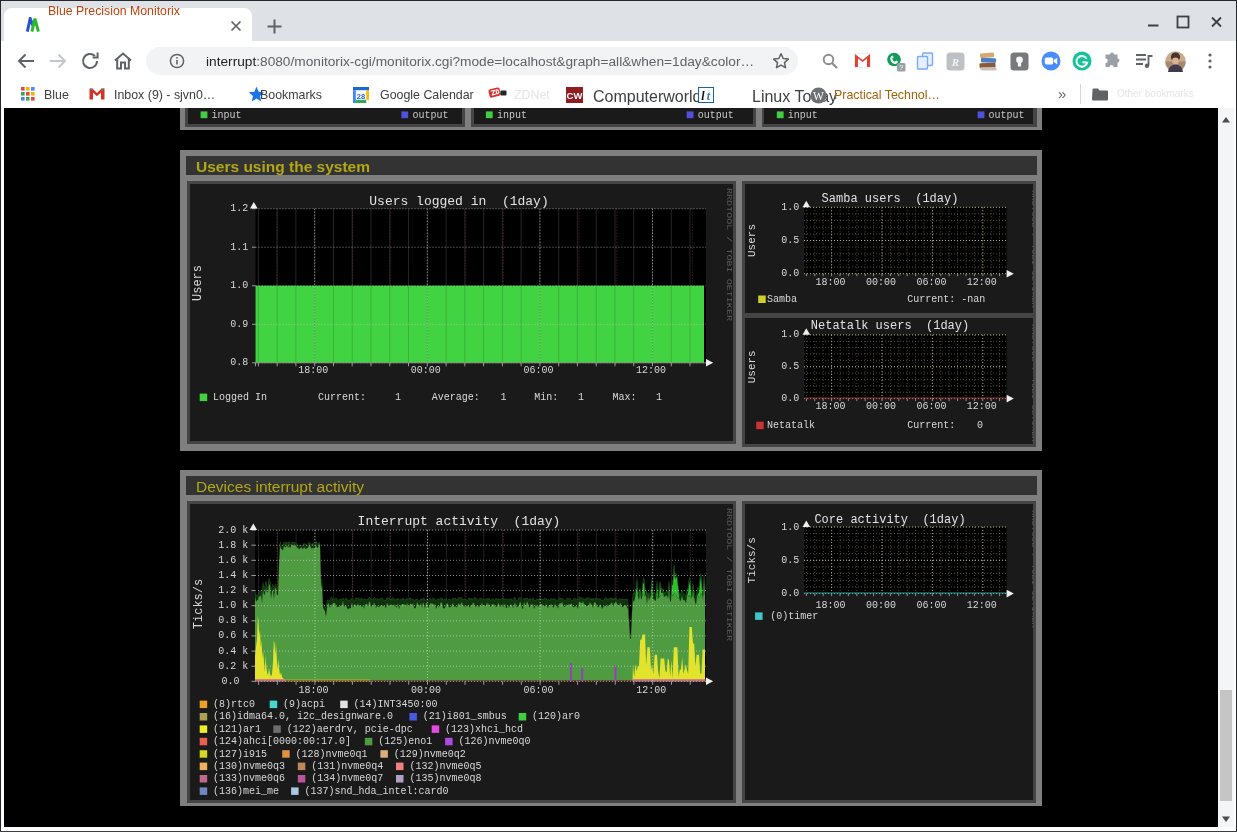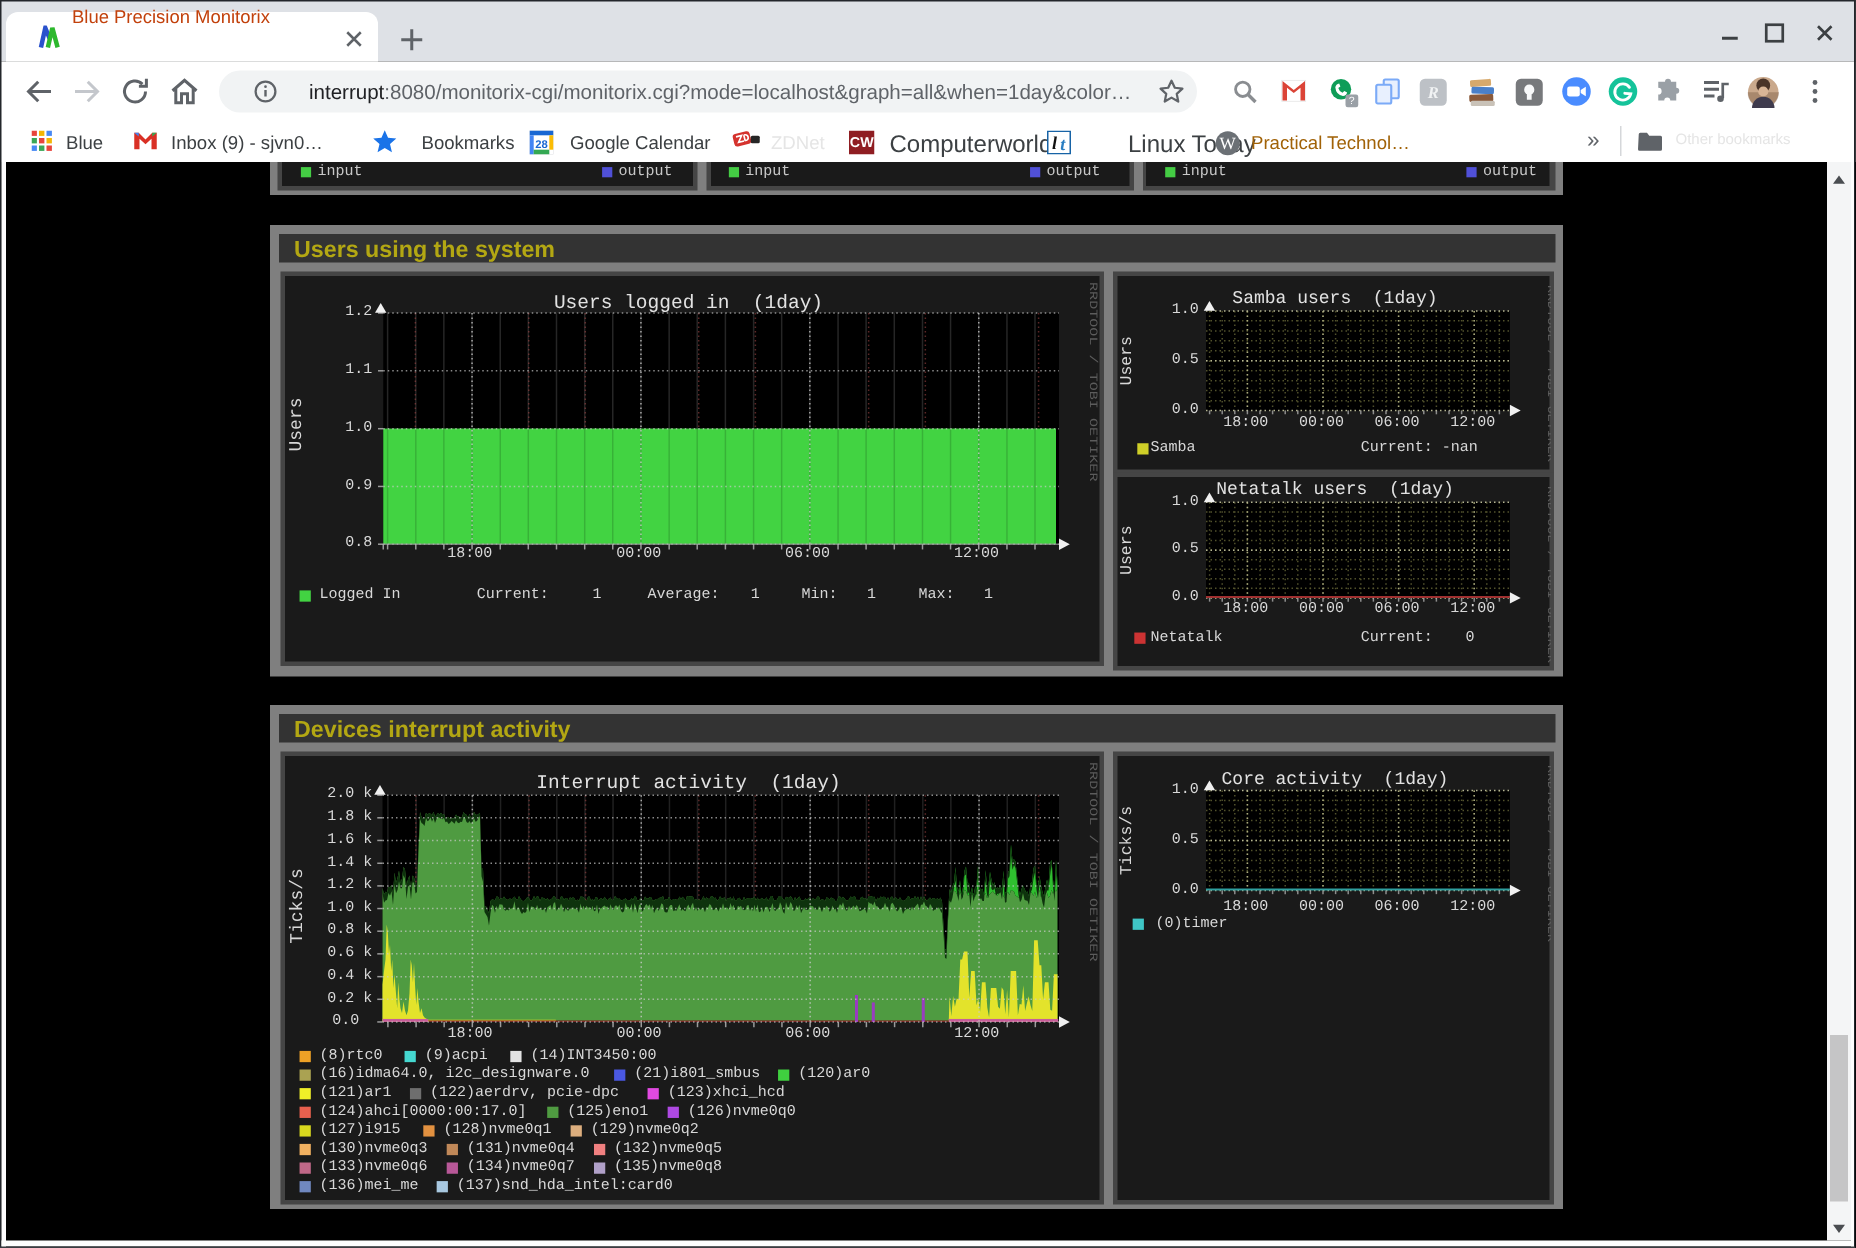--- a/index.html
+++ b/index.html
@@ -123,21 +123,21 @@
 <div class="abs" style="left:44px;top:87.5px;font-size:12.4px;color:#3c4043;white-space:nowrap">Blue</div>
 <svg class="abs" style="left:89px;top:87px" width="16" height="13" viewBox="0 0 16 13">
     <path d="M0.5 12.5 0.5 1.5 3.5 1.5 8 6 12.5 1.5 15.5 1.5 15.5 12.5 12 12.5 12 5.5 8 9.2 4 5.5 4 12.5 Z" fill="#d93025"></path>
     <path d="M0.5 1.5 3.5 1.5 3.5 4 Z" fill="#4285f4"></path>
     <path d="M15.5 1.5 12.5 1.5 12.5 4 Z" fill="#34a853"></path>
   </svg>
 <div class="abs" style="left:114px;top:87.5px;font-size:12.4px;color:#3c4043;white-space:nowrap">Inbox (9) - sjvn0…</div>
 <svg class="abs" style="left:248px;top:86px" width="17" height="17" viewBox="0 0 17 17">
     <path d="M8.5 0.8 10.7 5.8 16.2 6.3 12 10 13.3 15.5 8.5 12.6 3.7 15.5 5 10 0.8 6.3 6.3 5.8 Z" fill="#1a73e8"></path>
   </svg>
-<div class="abs" style="left:281px;top:87.5px;font-size:12.4px;color:#3c4043;white-space:nowrap">Bookmarks</div>
+<div class="abs" style="left:260px;top:87.5px;font-size:12.4px;color:#3c4043;white-space:nowrap">Bookmarks</div>
 <svg class="abs" style="left:353px;top:86.5px" width="16" height="16" viewBox="0 0 16 16">
     <rect x="0" y="0" width="16" height="16" fill="#fff" stroke="#dadce0" stroke-width="0.6"></rect>
     <rect x="0" y="0" width="16" height="3.2" fill="#1967d2"></rect>
     <rect x="0" y="3.2" width="2.8" height="12.8" fill="#4285f4"></rect>
     <rect x="13.2" y="3.2" width="2.8" height="9.6" fill="#fbbc04"></rect>
     <rect x="2.8" y="12.8" width="10.4" height="3.2" fill="#34a853"></rect>
     <text x="8" y="9" font-size="7.5" fill="#1967d2" text-anchor="middle" dominant-baseline="central" font-family="Liberation Sans,sans-serif" font-weight="bold">28</text>
   </svg>
 <div class="abs" style="left:380px;top:87.5px;font-size:12.4px;color:#3c4043;white-space:nowrap">Google Calendar</div>
 <svg class="abs" style="left:488px;top:85px" width="20" height="16" viewBox="0 0 20 16">
@@ -205,21 +205,21 @@
     <rect x="596.8" y="3.4" width="6.8" height="6.8" fill="#44cc44"></rect>
     <text x="607.8" y="7.3" font-family="Liberation Mono,monospace" font-size="10" fill="#c8c8c8" text-anchor="start" xml:space="preserve" dominant-baseline="central">input</text>
     <rect x="797.6" y="3.4" width="6.8" height="6.8" fill="#5050d8"></rect>
     <text x="808.6" y="7.3" font-family="Liberation Mono,monospace" font-size="10" fill="#c8c8c8" text-anchor="start" xml:space="preserve" dominant-baseline="central">output</text>
   </svg>
 <div class="abs" style="left:180px;top:150px;width:862px;height:300.5px;background:#7f7f7f"></div>
 <div class="abs" style="left:186px;top:156px;width:850.5px;height:18.5px;background:#333333"></div>
 <div class="abs" style="left:196px;top:157.5px;font-size:15.5px;font-weight:bold;color:#b3a713">Users using the system</div>
 <div class="abs" style="left:180px;top:470px;width:862px;height:335.5px;background:#7f7f7f"></div>
 <div class="abs" style="left:186px;top:476px;width:850.5px;height:18.5px;background:#333333"></div>
-<div class="abs" style="left:196px;top:477.5px;font-size:15.5px;font-weight:bold;color:#b3a713">Devices interrupt activity</div>
+<div class="abs" style="left:196px;top:477.5px;font-size:15.5px;font-weight:normal;color:#b3a713">Devices interrupt activity</div>
 <div class="abs" style="left:186.5px;top:180.5px;width:549.5px;height:263.5px;background:#454545"></div>
 <div class="abs" style="left:189.5px;top:183.5px;width:543.5px;height:257.5px;background:#1a1a1a"></div>
 <div class="abs" style="left:742.3px;top:180.5px;width:294.2px;height:135.7px;background:#454545"></div>
 <div class="abs" style="left:745.3px;top:183.5px;width:288.2px;height:129.7px;background:#1a1a1a"></div>
 <div class="abs" style="left:742.3px;top:315.2px;width:294.2px;height:131.8px;background:#454545"></div>
 <div class="abs" style="left:745.3px;top:318.2px;width:288.2px;height:125.80000000000001px;background:#1a1a1a"></div>
 <div class="abs" style="left:186.5px;top:500.5px;width:549.5px;height:302.0px;background:#454545"></div>
 <div class="abs" style="left:189.5px;top:503.5px;width:543.5px;height:296.0px;background:#1a1a1a"></div>
 <div class="abs" style="left:742.3px;top:500.5px;width:294.2px;height:302.0px;background:#454545"></div>
 <div class="abs" style="left:745.3px;top:503.5px;width:288.2px;height:296.0px;background:#1a1a1a"></div>

